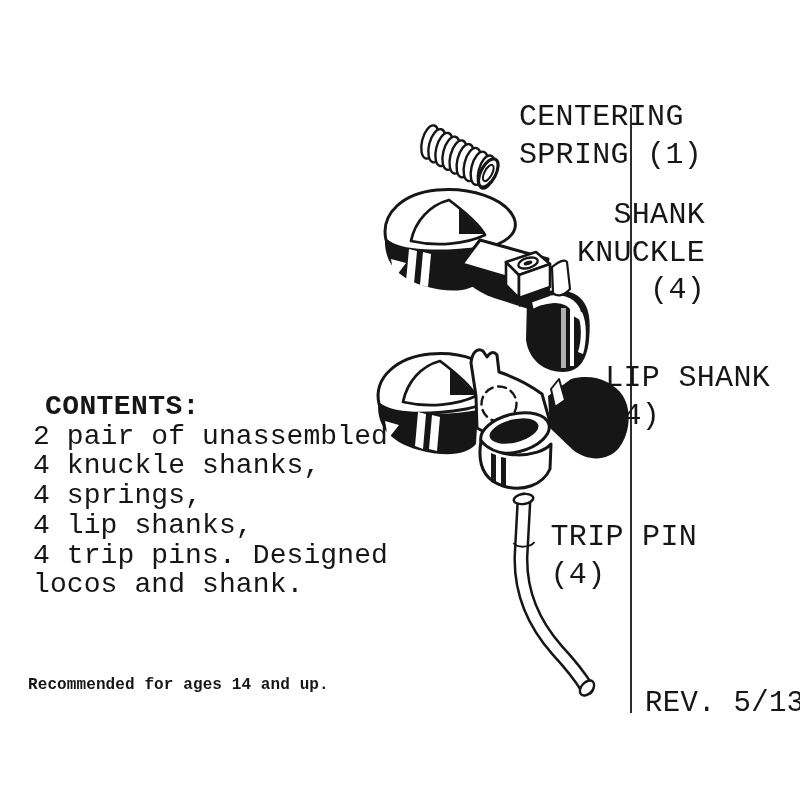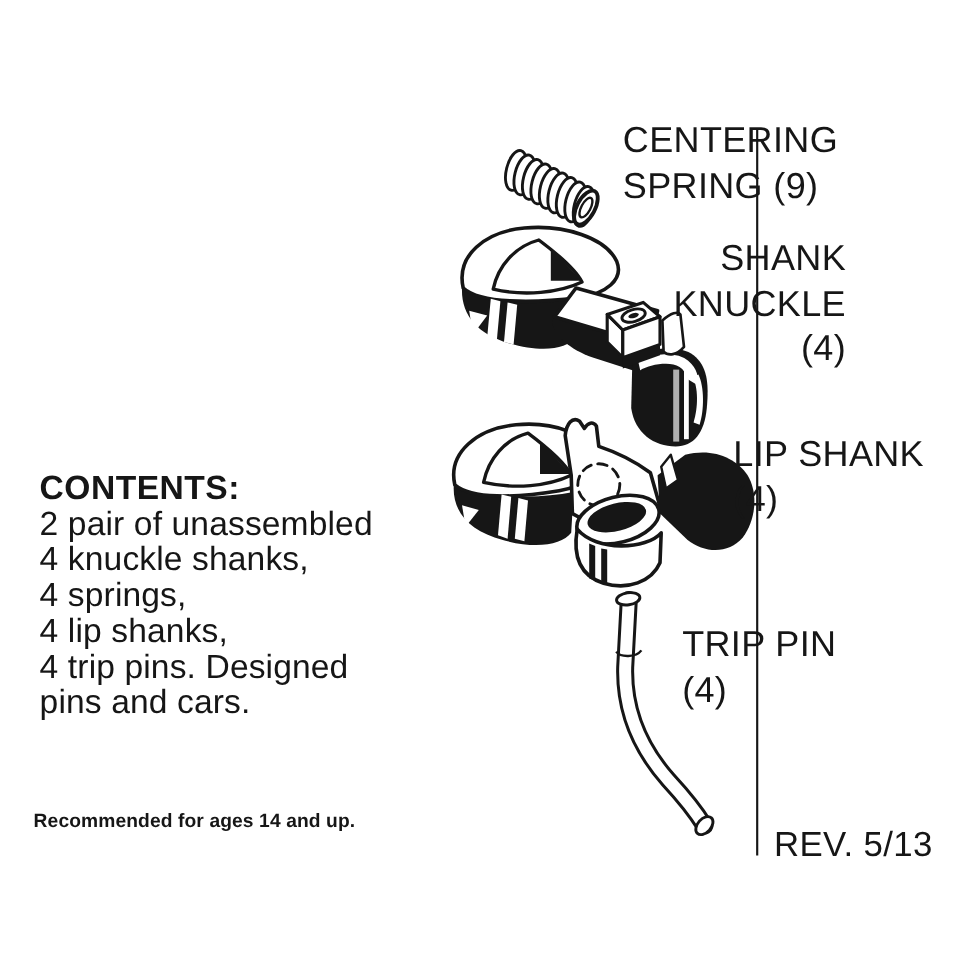--- a/index.html
+++ b/index.html
@@ -1,28 +1,28 @@
 <!DOCTYPE html>
 <html><head>
 <meta charset="utf-8">
 <style>
   html,body{margin:0;padding:0;background:#fff;}
   .page{
     position:relative;width:800px;height:800px;background:#ffffff;
-    font-family:Liberation Sans, sans-serif;color:#161616;overflow:hidden;
+    font-family:Liberation Mono, monospace;color:#161616;overflow:hidden;
   }
   .art{position:absolute;left:0;top:0;width:800px;height:800px;}
   .label{position:absolute;font-size:30px;line-height:37.5px;letter-spacing:0.3px;white-space:nowrap;color:#161616;}
   .lbl-centering{left:519px;top:99px;text-align:left;}
   .lbl-knuckle{right:95px;top:197px;text-align:right;}
   .lbl-lip{right:30px;top:360px;text-align:left;}
   .lbl-trip{right:103px;top:519px;}
   .rev{position:absolute;left:645px;top:687px;font-size:29px;line-height:34px;letter-spacing:0.3px;white-space:nowrap;}
   .contents{position:absolute;left:33px;top:392px;font-size:28px;line-height:29.7px;letter-spacing:0.1px;white-space:nowrap;}
-  .contents .heading{font-weight:bold;letter-spacing:0.4px;}
+  .contents .heading{font-weight:bold;letter-spacing:0.4px;margin-left:12px;}
   .reg{font-size:17px;vertical-align:8px;}
   .age-note{position:absolute;left:28px;top:676px;font-size:16px;font-weight:bold;letter-spacing:0.1px;white-space:nowrap;}
 </style>
 </head>
 <body>
 
 <div class="page">
 
   <svg class="art" viewBox="0 0 800 800" xmlns="http://www.w3.org/2000/svg">
 
@@ -109,21 +109,21 @@
       <path d="M 524 500 L 521 556 C 520 592 534 624 557 650 C 569 663 579 675 587 688" fill="none" stroke="#161616" stroke-width="15" stroke-linecap="round"></path>
       <path d="M 524 500 L 521 556 C 520 592 534 624 557 650 C 569 663 579 675 587 688" fill="none" stroke="#ffffff" stroke-width="10" stroke-linecap="round"></path>
       <path d="M 513.5 543 C 517 548 530 548 534.5 542" fill="none" stroke="#161616" stroke-width="2"></path>
       <ellipse cx="523.5" cy="499" rx="9.8" ry="5" fill="#ffffff" stroke="#161616" stroke-width="2.4" transform="rotate(-8 523.5 499)"></ellipse>
       <ellipse cx="587" cy="688" rx="8.7" ry="5.6" fill="#ffffff" stroke="#161616" stroke-width="2.4" transform="rotate(-48 587 688)"></ellipse>
     </g>
   </svg>
 
   <div class="label lbl-centering">
     <div>CENTERING</div>
-    <div>SPRING (9)</div>
+    <div>SPRING (1)</div>
   </div>
 
   <div class="label lbl-knuckle">
     <div>SHANK</div>
     <div>KNUCKLE</div>
     <div>(4)</div>
   </div>
 
   <div class="label lbl-lip">
     <div>LIP SHANK</div>
@@ -135,20 +135,20 @@
     <div>(4)</div>
   </div>
 
   <div class="contents">
     <div class="heading">CONTENTS:</div>
     <div>2 pair of unassembled</div>
     <div>4 knuckle shanks,</div>
     <div>4 springs,</div>
     <div>4 lip shanks,</div>
     <div>4 trip pins. Designed</div>
-    <div>pins and cars.</div>
+    <div>locos and shank.</div>
   </div>
 
   <div class="age-note">Recommended for ages 14 and up.</div>
 
   <div class="rev">REV. 5/13</div>
 
 </div>
 
 </body></html>

